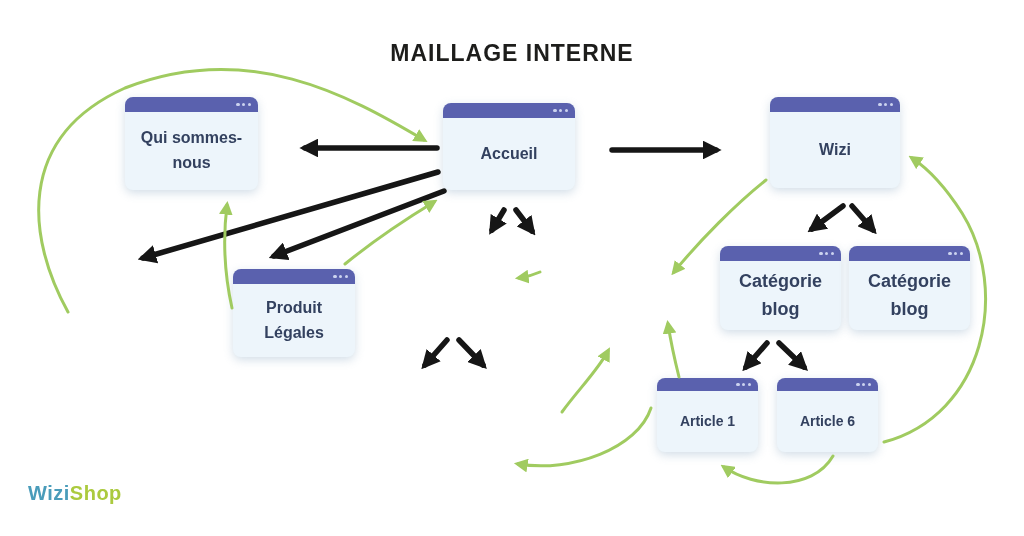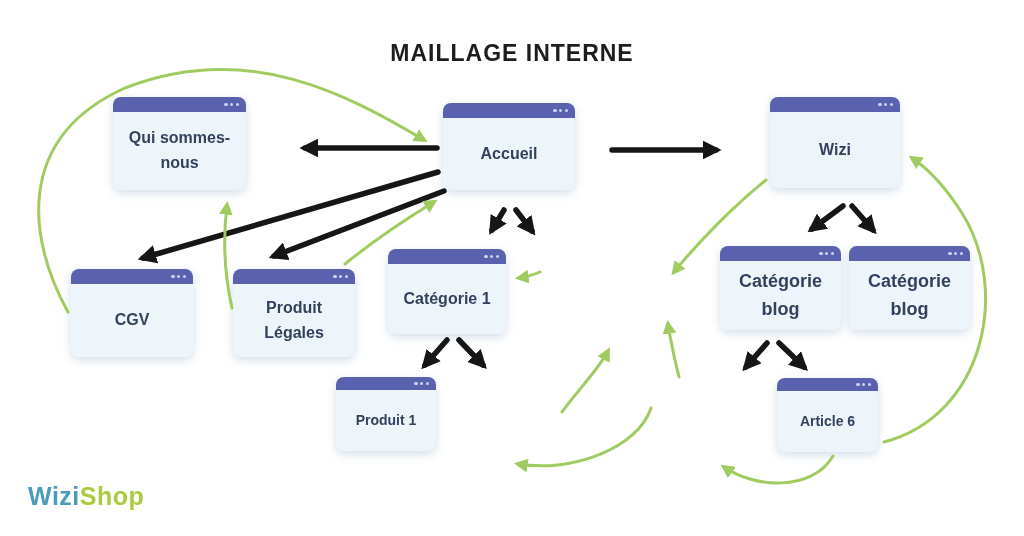--- a/index.html
+++ b/index.html
@@ -43,33 +43,33 @@
     font-weight:bold;color:var(--node-text);font-size:16px;line-height:1.55;
   }
   .win-sm .win-label{font-size:14px;}
   .win-md .win-label{font-size:18px;}
   svg.arrows{position:absolute;left:0;top:0;pointer-events:none;}
   .black-line{stroke:var(--arrow-black);stroke-width:5.5;fill:none;stroke-linecap:round;}
   .green-line{stroke:var(--arrow-green);stroke-width:3;fill:none;stroke-linecap:round;}
   .head-black{fill:var(--arrow-black);}
   .head-green{fill:var(--arrow-green);}
   .logo{
-    position:absolute;left:28px;top:482px;font-size:25px;font-weight:800;letter-spacing:0.5px;
+    position:absolute;left:28px;top:482px;font-size:20px;font-weight:800;letter-spacing:0.5px;
   }
   .logo .p1{color:var(--logo-primary);}
   .logo .p2{color:var(--logo-secondary);}
 </style>
 </head>
 <body>
 
 <div class="stage">
 
   <div class="diagram-title">MAILLAGE INTERNE</div>
 
-  <div class="win" style="left:113px;top:97px;width:133px;height:93px">
+  <div class="win" style="left:125px;top:97px;width:133px;height:93px">
     <div class="win-header">
         <span class="dots">
           <i></i>
           <i></i>
           <i></i>
         </span>
       </div>
     <div class="win-body">
         <span class="win-label">Qui sommes-nous</span>
       </div>
@@ -94,58 +94,34 @@
           <i></i>
           <i></i>
           <i></i>
         </span>
       </div>
     <div class="win-body">
         <span class="win-label">Wizi</span>
       </div>
   </div>
 
-  <div class="win" style="left:71px;top:269px;width:122px;height:88px">
-    <div class="win-header">
-        <span class="dots">
-          <i></i>
-          <i></i>
-          <i></i>
-        </span>
-      </div>
-    <div class="win-body">
-        <span class="win-label">CGV</span>
-      </div>
-  </div>
 
   <div class="win" style="left:233px;top:269px;width:122px;height:88px">
     <div class="win-header">
         <span class="dots">
           <i></i>
           <i></i>
           <i></i>
         </span>
       </div>
     <div class="win-body">
         <span class="win-label">Produit Légales</span>
       </div>
   </div>
 
-  <div class="win" style="left:388px;top:249px;width:118px;height:85px">
-    <div class="win-header">
-        <span class="dots">
-          <i></i>
-          <i></i>
-          <i></i>
-        </span>
-      </div>
-    <div class="win-body">
-        <span class="win-label">Catégorie 1</span>
-      </div>
-  </div>
 
 
   <div class="win win-md" style="left:720px;top:246px;width:121px;height:84px">
     <div class="win-header">
         <span class="dots">
           <i></i>
           <i></i>
           <i></i>
         </span>
       </div>
@@ -160,34 +136,34 @@
           <i></i>
           <i></i>
           <i></i>
         </span>
       </div>
     <div class="win-body">
         <span class="win-label">Catégorie blog</span>
       </div>
   </div>
 
-  <div class="win win-sm" style="left:336px;top:377px;width:100px;height:74px">
-    <div class="win-header">
-        <span class="dots">
-          <i></i>
-          <i></i>
-          <i></i>
-        </span>
-      </div>
-    <div class="win-body">
-        <span class="win-label">Produit 1</span>
-      </div>
-  </div>
-
-
+
+
+  <div class="win win-sm" style="left:657px;top:378px;width:101px;height:74px">
+    <div class="win-header">
+        <span class="dots">
+          <i></i>
+          <i></i>
+          <i></i>
+        </span>
+      </div>
+    <div class="win-body">
+        <span class="win-label">Article 1</span>
+      </div>
+  </div>
 
   <div class="win win-sm" style="left:777px;top:378px;width:101px;height:74px">
     <div class="win-header">
         <span class="dots">
           <i></i>
           <i></i>
           <i></i>
         </span>
       </div>
     <div class="win-body">

